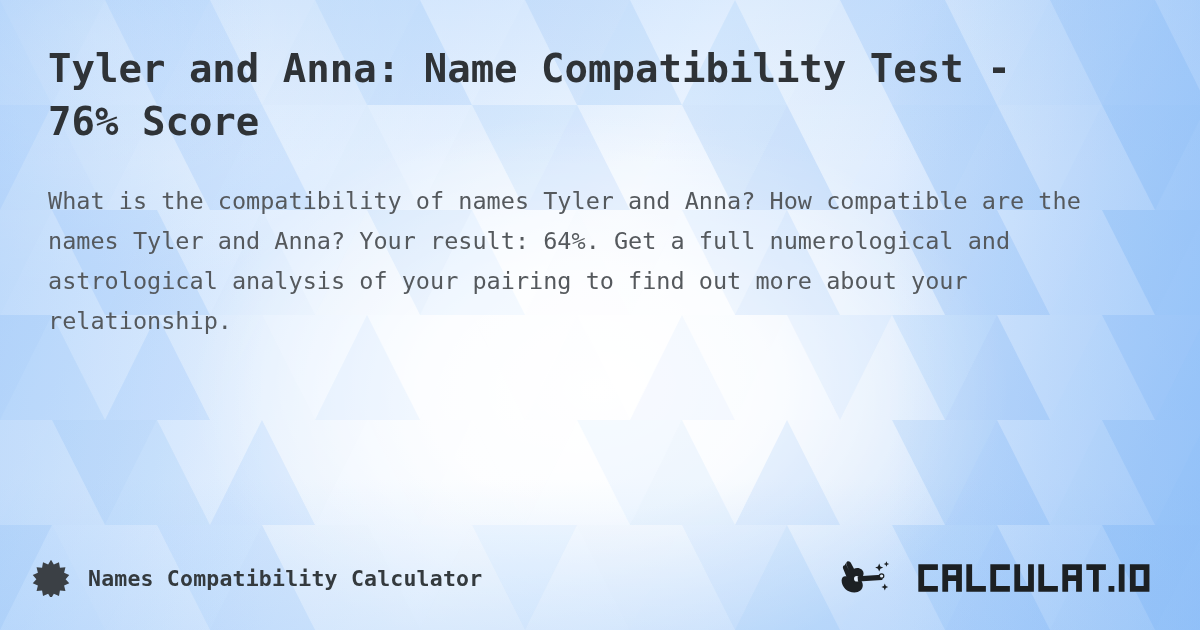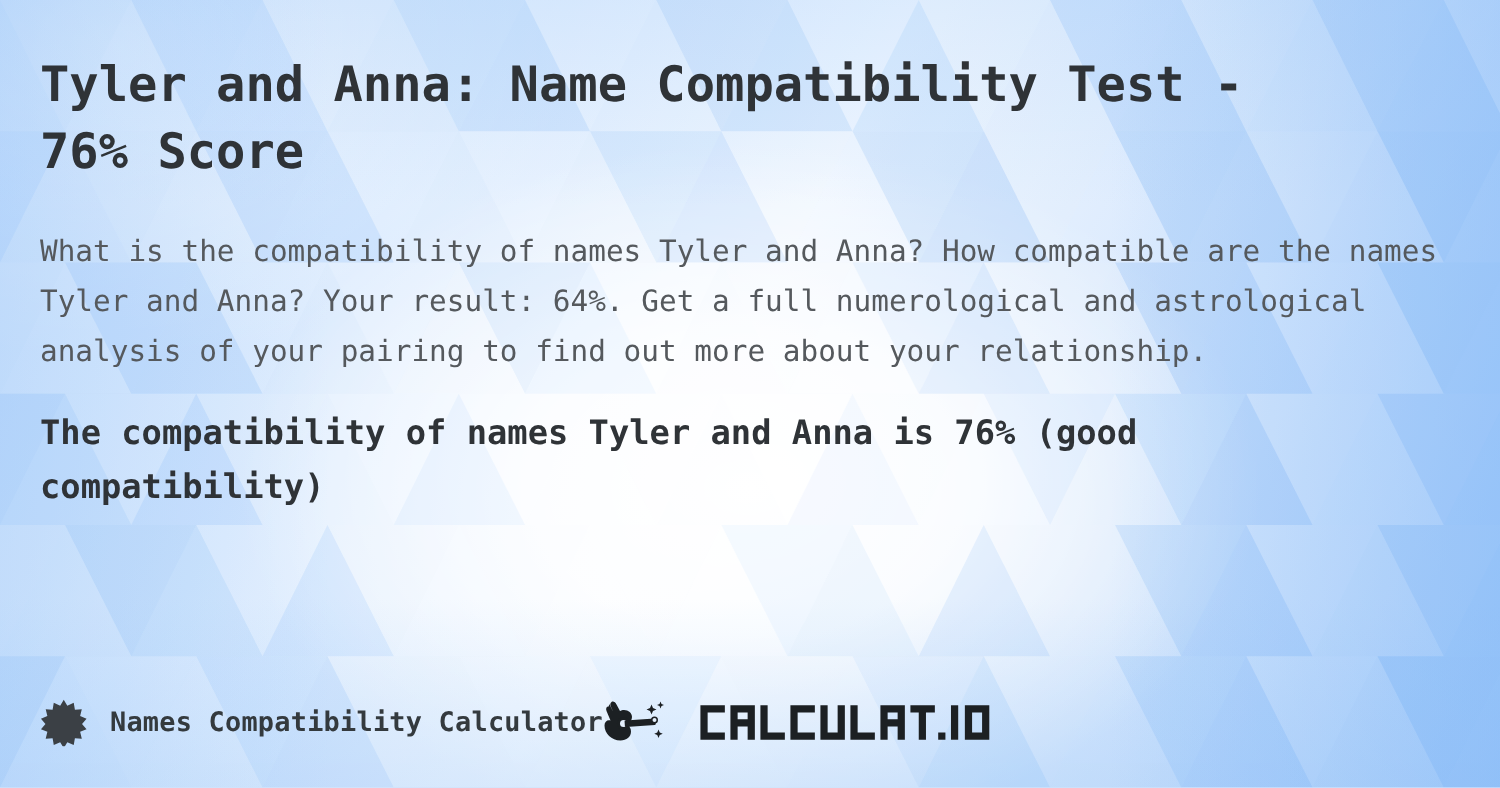--- a/index.html
+++ b/index.html
@@ -49,21 +49,21 @@
     inset: 0;
     background:
       linear-gradient(to right, rgba(150,196,248,0.30) 0%, rgba(150,196,248,0) 22%, rgba(150,196,248,0) 74%, rgba(130,183,247,0.42) 100%),
       linear-gradient(to bottom, rgba(160,202,249,0.22) 0%, rgba(160,202,249,0) 26%, rgba(160,202,249,0) 76%, rgba(150,196,248,0.26) 100%);
   }
 
   
   .content {
     position: relative;
     z-index: 2;
-    padding: 0 32px;
+    padding: 0 48px;
     box-sizing: border-box;
     height: 630px;
   }
 
   .page-title {
     margin: 0;
     padding-top: 42px;
     font-size: 39px;
     line-height: 53px;
     font-weight: bold;
@@ -97,20 +97,21 @@
 
   
   .footer {
     position: absolute;
     left: 32px;
     right: 20px;
     bottom: 26px;
     height: 52px;
     display: flex;
     align-items: center;
+    justify-content: space-between;
     z-index: 2;
   }
   .brand {
     display: flex;
     align-items: center;
     gap: 18px;
   }
   .brand-icon {
     width: 38px;
     height: 38px;
@@ -307,21 +308,20 @@
         <polygon points="1050,630 1155,630 1102,525" fill="#ffffff" opacity="0.16"></polygon>
         <polygon points="1155,630 1260,630 1207,525" fill="#7fb7f5" opacity="0.26"></polygon>
       </g>
     </svg>
     <div class="bg-vignette"></div>
   </div>
 
   <div class="content">
     <h1 class="page-title">Tyler and Anna: Name Compatibility Test - 76% Score</h1>
     <p class="description">What is the compatibility of names Tyler and Anna? How compatible are the names Tyler and Anna? Your result: 64%. Get a full numerological and astrological analysis of your pairing to find out more about your relationship.</p>
-    <p class="result-line">The compatibility of names Tyler and Anna is 76% (good compatibility)</p>
   </div>
 
   <div class="footer">
 
     <div class="brand">
       <svg class="brand-icon" viewBox="0 0 100 100" xmlns="http://www.w3.org/2000/svg">
         <path fill="#3b4045" d="M50 2 L57.5 14.5 L71 8.5 L73.5 23 L88 22 L84.5 36.5 L98 42 L88.5 53 L98 64 L84.5 69.5 L88 84 L73.5 83 L71 97.5 L57.5 91.5 L50 104 L42.5 91.5 L29 97.5 L26.5 83 L12 84 L15.5 69.5 L2 64 L11.5 53 L2 42 L15.5 36.5 L12 22 L26.5 23 L29 8.5 L42.5 14.5 Z"></path>
       </svg>
       <span class="brand-label">Names Compatibility Calculator</span>
     </div>

